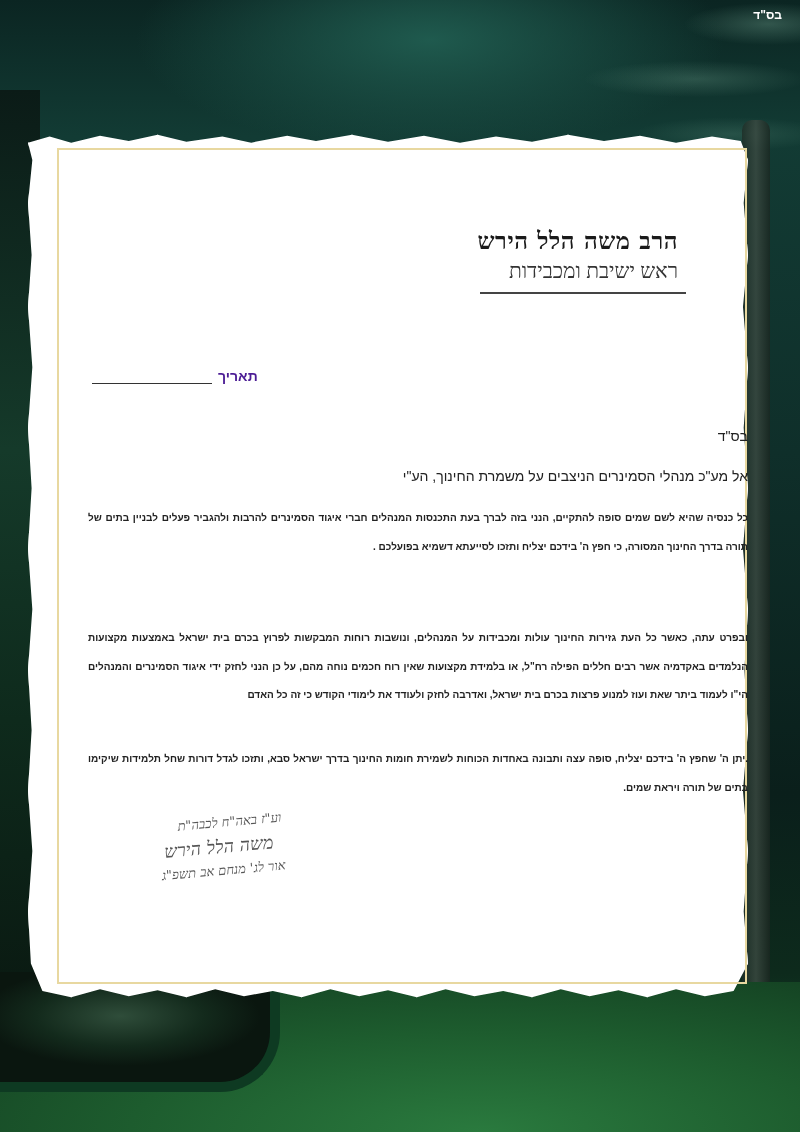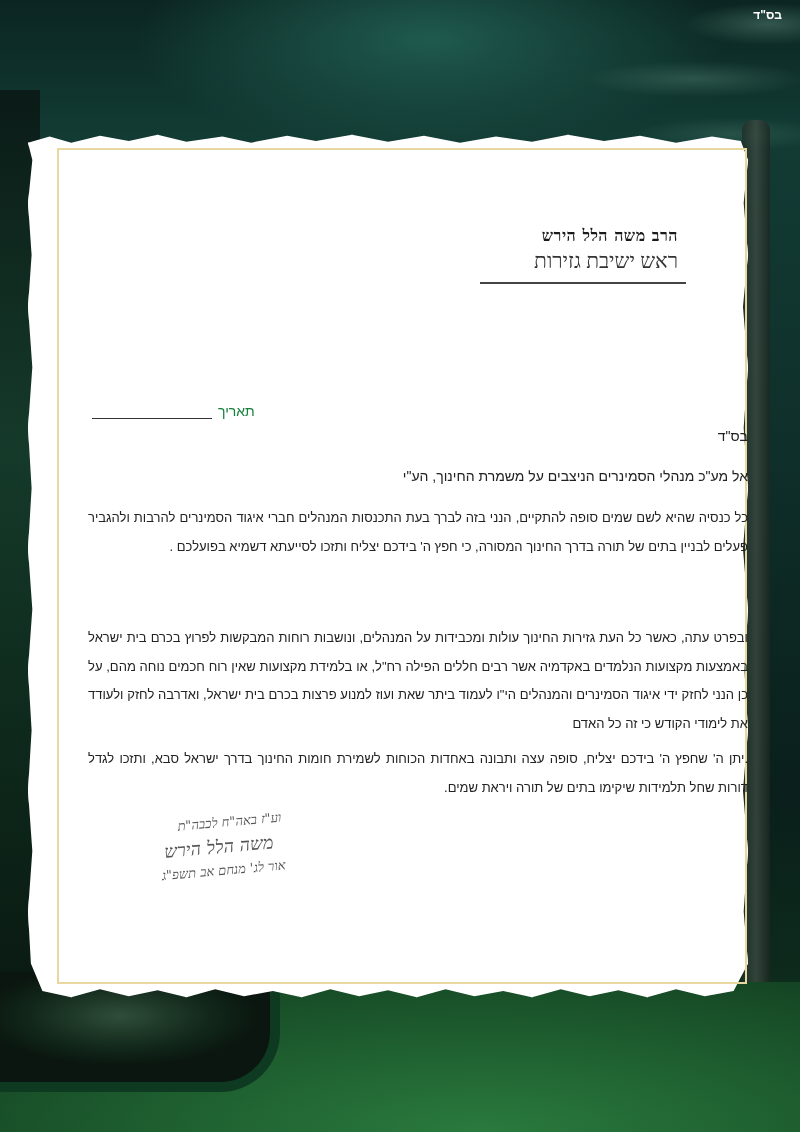--- a/index.html
+++ b/index.html
@@ -62,45 +62,45 @@
     }
     .content {
       position: absolute; left: 60px; top: 148px; width: 690px; height: 836px;
       direction: rtl; color: #222;
     }
     .header-block {
       position: absolute; right: 72px; top: 78px; text-align: right;
     }
     .rabbi-name {
       font-family: "DejaVu Serif", "Liberation Serif", serif;
-      font-size: 16px; font-weight: bold; color: #1a1a1a; letter-spacing: 0.5px;
+      font-size: 24px; font-weight: bold; color: #1a1a1a; letter-spacing: 0.5px;
     }
     .rabbi-title {
       font-family: "Liberation Serif", serif;
       font-size: 21px; color: #333; margin-top: 4px; padding-left: 8px;
     }
     .title-rule {
       height: 2px; background: #444; width: 206px; margin-top: 8px; margin-right: -8px;
     }
     .date-line {
       position: absolute; left: 32px; top: 220px; direction: rtl;
-      font-size: 14px; font-weight: normal; color: #15803d; display: flex; align-items: flex-end; gap: 6px; margin-top: 35px;
+      font-size: 14px; font-weight: bold; color: #4c1d95; display: flex; align-items: flex-end; gap: 6px;
     }
     .date-blank {
       display: inline-block; width: 120px; border-bottom: 1.5px solid #333; height: 14px;
     }
     .bsd {
       position: absolute; right: 2px; top: 280px; font-size: 14px; color: #222;
     }
     .addressee {
       position: absolute; right: 2px; top: 320px; font-size: 14px; color: #222;
     }
     .para {
-      position: absolute; right: 2px; width: 660px; font-size: 13px; line-height: 28.5px;
-      color: #222; text-align: justify;
+      position: absolute; right: 2px; width: 660px; font-size: 10px; line-height: 28.5px;
+      color: #222; text-align: justify; font-weight: bold;
     }
     .p1 { top: 356px; }
     .p2 { top: 476px; }
     .p3 { top: 597px; }
     .signature {
       position: absolute; left: 74px; top: 664px; width: 150px; height: 80px; direction: rtl;
       font-family: "DejaVu Serif", serif; font-style: italic; color: #555; font-size: 13px; line-height: 24px;
       transform: rotate(-5deg);
     }
     .signature div:nth-child(2) { font-size: 18px; padding-right: 10px; }
@@ -115,21 +115,21 @@
 <div class="bg-planter"></div>
 
 <div class="corner-bsd">בס"ד</div>
 
 <div class="paper"></div>
 <div class="frame"></div>
 
 <div class="content">
   <div class="header-block">
     <div class="rabbi-name">הרב משה הלל הירש</div>
-    <div class="rabbi-title">ראש ישיבת גזירות</div>
+    <div class="rabbi-title">ראש ישיבת ומכבידות</div>
     <div class="title-rule"></div>
   </div>
 
   <div class="date-line">
     <span>תאריך</span>
     <span class="date-blank"></span>
   </div>
 
   <div class="bsd">בס"ד</div>
   <div class="addressee">אל מע"כ מנהלי הסמינרים הניצבים על משמרת החינוך, הע"י</div>

